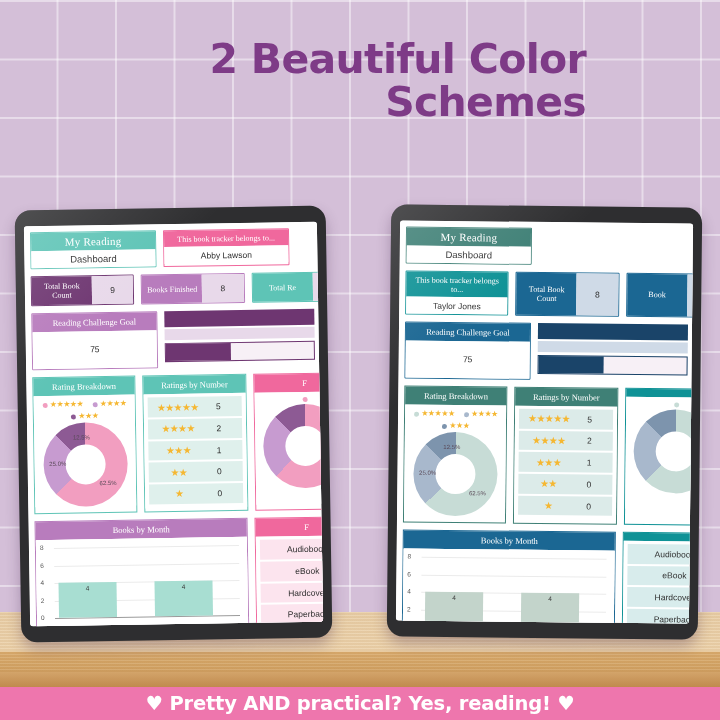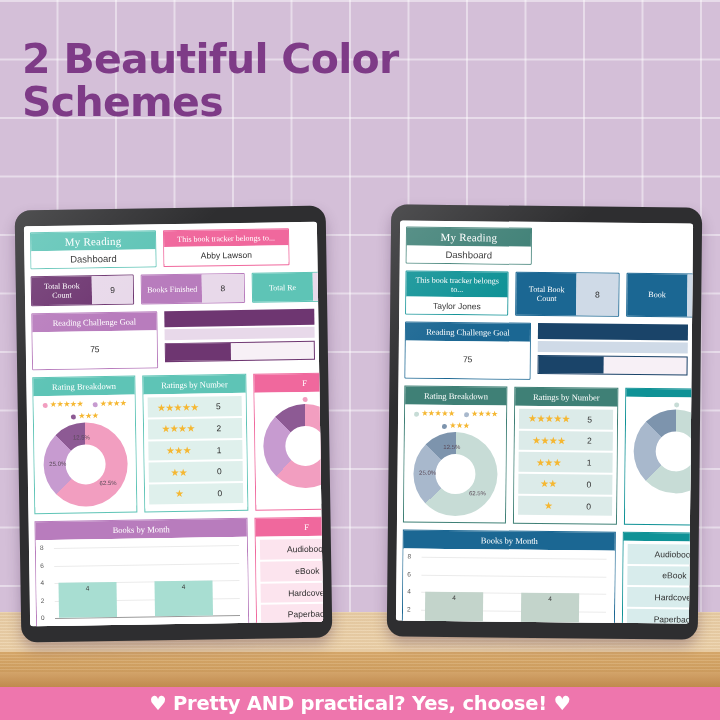--- a/index.html
+++ b/index.html
@@ -15,21 +15,21 @@
     position: absolute; left: 0; top: 0; width: 720px; height: 660px;
     background-color: #d4bfd8;
     background-image:
       linear-gradient(to right, rgba(255,255,255,0.45) 1.5px, transparent 1.5px),
       linear-gradient(to bottom, rgba(255,255,255,0.45) 1.5px, transparent 1.5px);
     background-size: 58.5px 58.5px;
     background-position: -2px 0;
   }
 
   
-  #header { position: absolute; left: 0; top: 0; width: 608px; padding: 0 22px; text-align: left; }
+  #header { position: absolute; left: 0; top: 0; width: 608px; padding: 0 22px; text-align: right; }
   #headline {
     margin-top: 38px;
     font-size: 41px;
     font-weight: 800;
     color: #7e3b87;
     letter-spacing: -0.7px;
     line-height: 1.05;
     font-family: "DejaVu Sans", sans-serif;
   }
   #subhead {
@@ -485,14 +485,14 @@
               <div class="lrow" style="background: rgb(216, 236, 236);">Hardcover</div>
               <div class="lrow" style="background: rgb(216, 236, 236);">Paperback</div>
             </div>
           </div>
         </div>
       </div>
   </div>
 </div>
 
 <div id="bottom-banner">
-  <span id="banner-text">♥ Pretty AND practical? Yes, choose! ♥</span>
+  <span id="banner-text">♥ Pretty AND practical? Yes, reading! ♥</span>
 </div>
 
 </body></html>

